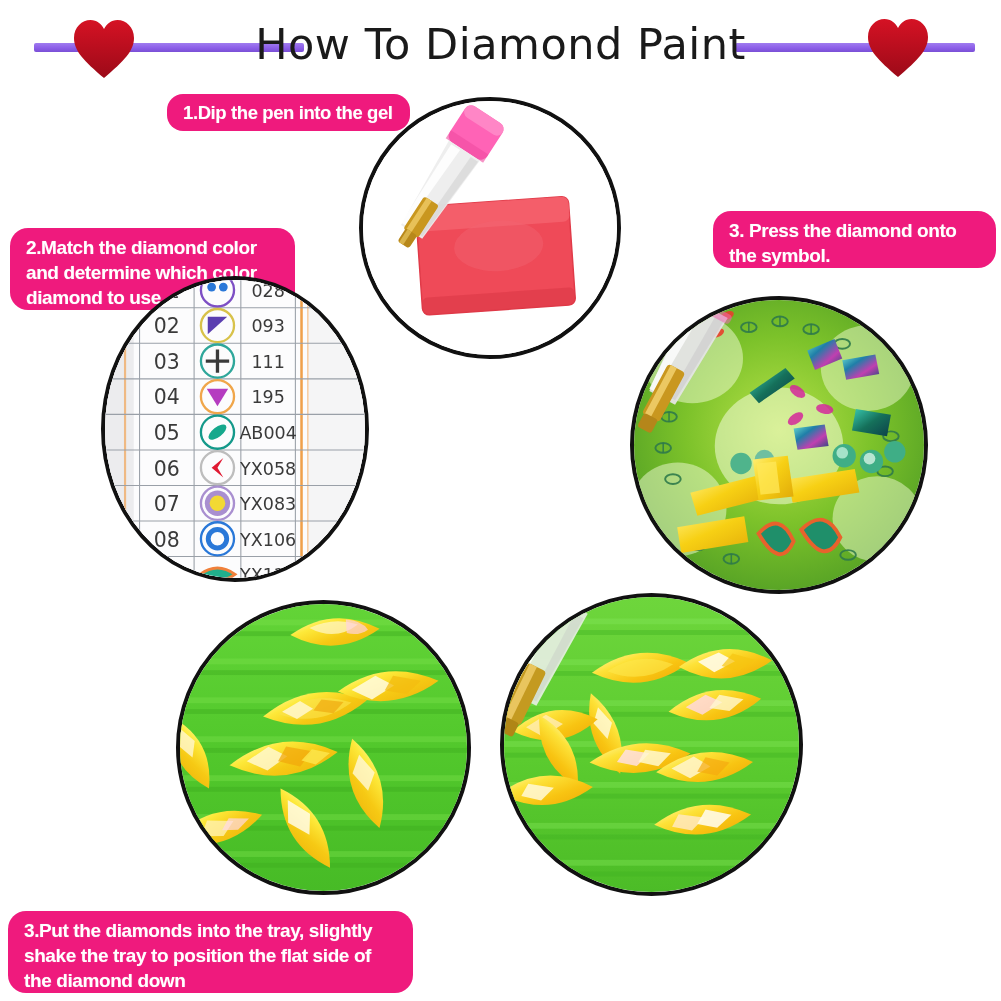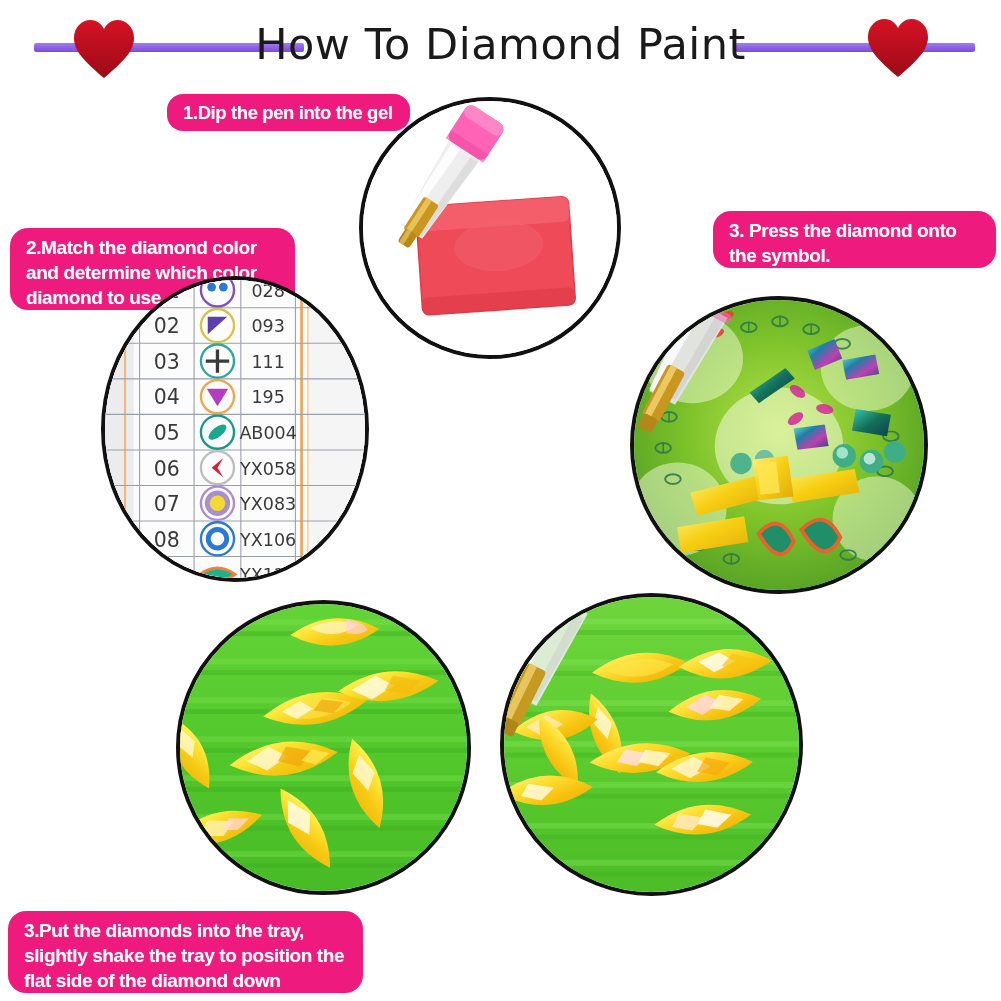--- a/index.html
+++ b/index.html
@@ -43,21 +43,21 @@
     font-size:19px;
     line-height:25px;
     padding:7px 16px 0 16px;
     box-sizing:border-box;
     letter-spacing:-0.4px;
     text-shadow:0 0 1px rgba(255,255,255,.35);
   }
   .callout.c1{left:167px;top:94px;width:243px;font-size:18.5px;padding-top:6px;padding-bottom:6px;border-radius:16px;}
   .callout.c2{left:10px;top:198px;width:285px;margin-top:30px;}
   .callout.c5{left:713px;top:211px;width:283px;}
-  .callout.c3{left:8px;top:911px;width:355px;}
+  .callout.c3{left:8px;top:911px;width:405px;}
   .callout.c4{left:565px;top:918px;width:425px;}
 
   
   .photo{
     position:absolute;
     border-radius:50%;
     border:4px solid #111111;
     overflow:hidden;
     background:#ffffff;
     box-sizing:border-box;

